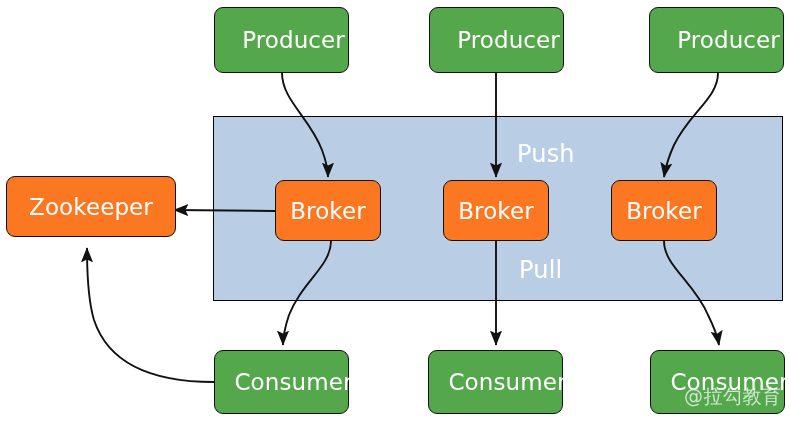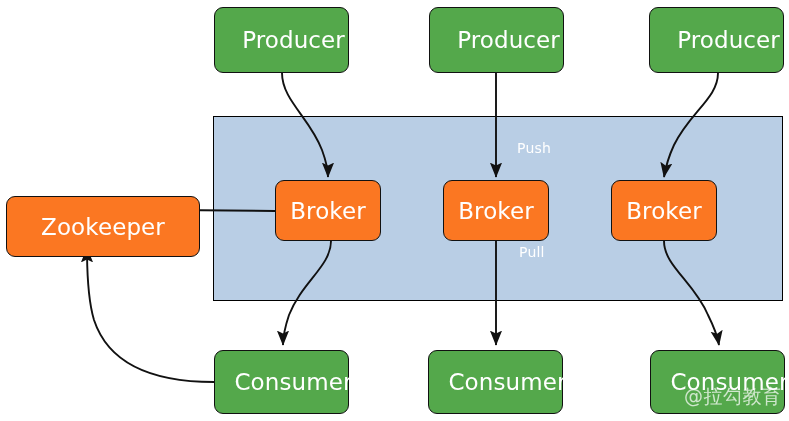--- a/index.html
+++ b/index.html
@@ -17,21 +17,21 @@
   }
   .zone {
     position: absolute;
     box-sizing: border-box;
     background: #b9cee5;
     border: 1.6px solid #000000;
   }
   .zone-label {
     position: absolute;
     color: #ffffff;
-    font-size: 14px;
+    font-size: 24px;
     font-family: "DejaVu Sans", "Liberation Sans", sans-serif;
     letter-spacing: 0.2px;
     white-space: nowrap;
   }
   .node {
     position: absolute;
     box-sizing: border-box;
     border: 1.7px solid #111111;
     border-radius: 9px;
     display: flex;
@@ -89,33 +89,33 @@
     <path d="M331,241 C331,266 302,282 289,315 C285,327 283,339 283,345" fill="none" stroke="#111111" stroke-width="1.9" marker-end="url(#ah)"></path>
 
     <path d="M496,241 L496,345" fill="none" stroke="#111111" stroke-width="1.9" marker-end="url(#ah)"></path>
 
     <path d="M664,241 C664,266 694,282 708,315 C714,327 718,339 719,345" fill="none" stroke="#111111" stroke-width="1.9" marker-end="url(#ah)"></path>
 
     <path d="M214,382 C160,382 110,368 94,320 C88,300 87,268 87,248" fill="none" stroke="#111111" stroke-width="1.9" marker-end="url(#ah)"></path>
   </svg>
 
   <div class="zone-label" style="left:517px; top:140px;">Push</div>
-  <div class="zone-label" style="left:519px; top:244px;">Pull</div>
+  <div class="zone-label" style="left:519px; top:256px;">Pull</div>
 
   <div class="node green" style="left:214px; top:7px; width:135px; height:66px;">
     <span>Producer</span>
   </div>
   <div class="node green" style="left:429px; top:7px; width:135px; height:66px;">
     <span>Producer</span>
   </div>
   <div class="node green" style="left:649px; top:7px; width:135px; height:66px;">
     <span>Producer</span>
   </div>
 
-  <div class="node orange" style="left:6px; top:196px; width:194px; height:61px;">
+  <div class="node orange" style="left:6px; top:176px; width:170px; height:61px;">
     <span>Zookeeper</span>
   </div>
 
   <div class="node orange" style="left:275px; top:180px; width:106px; height:61px;">
     <span>Broker</span>
   </div>
   <div class="node orange" style="left:443px; top:180px; width:106px; height:61px;">
     <span>Broker</span>
   </div>
   <div class="node orange" style="left:611px; top:180px; width:106px; height:61px;">

